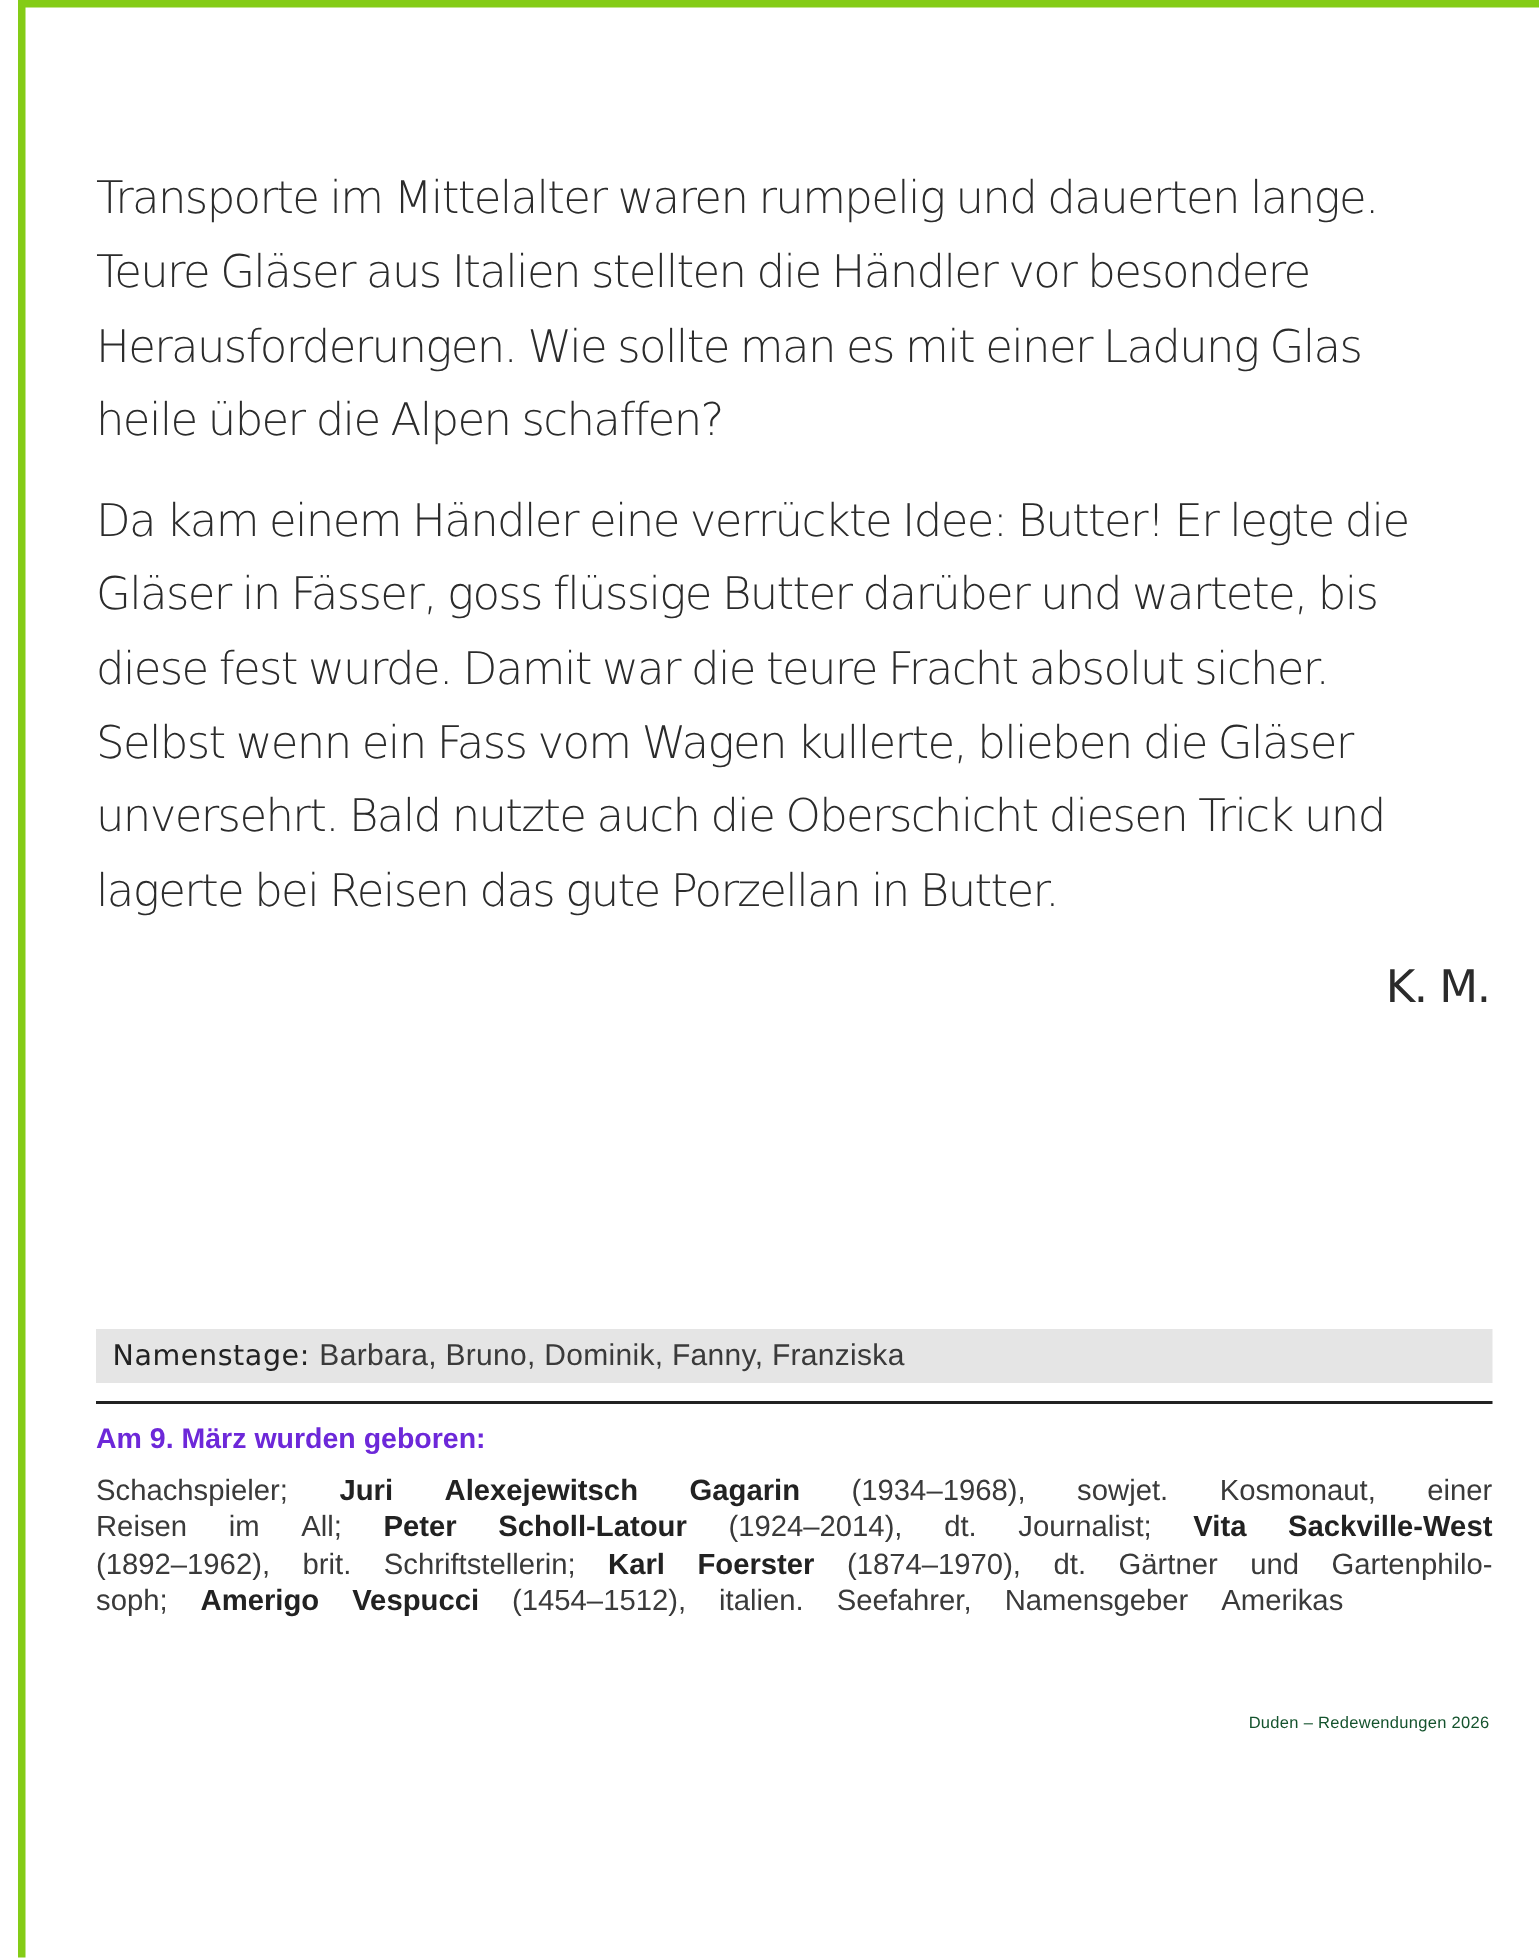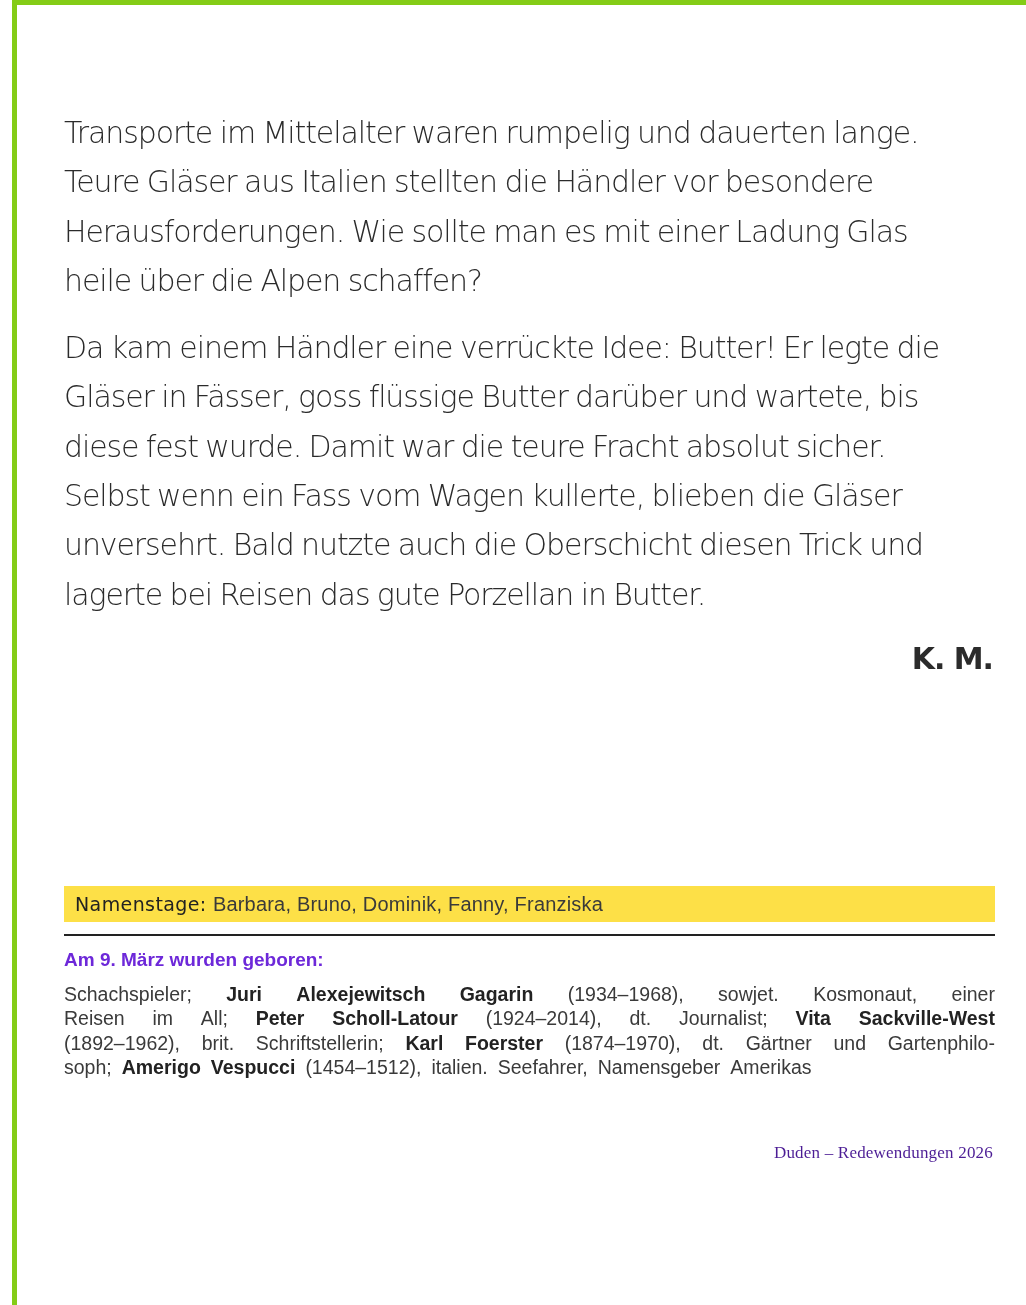--- a/index.html
+++ b/index.html
@@ -19,27 +19,27 @@
     letter-spacing: -1.1px;
     word-spacing: -1px;
     line-height: 49.3px;
   }
   .story p { margin: 0; white-space: nowrap; }
   .story p.para1 { margin-bottom: 18px; }
   .story .line { display: block; }
   .signature {
     position: absolute; right: 48px; top: 636px;
     font-family: "DejaVu Sans", sans-serif;
-    font-weight: 700;
+    font-weight: 400;
     font-size: 30px; letter-spacing: -1px;
     color: #2b2b2b;
   }
   .namedays {
     position: absolute; left: 47px; top: 881px; width: 931px; height: 36px;
-    background: #fde047;
+    background: #e5e5e5;
     font-family: "DejaVu Sans", sans-serif;
     font-size: 19px;
     color: #333333;
     line-height: 36px;
     box-sizing: border-box;
     padding-left: 11px;
     letter-spacing: 0.2px;
   }
   .namedays .label { color: #222222; letter-spacing: 0.4px; }
   .namedays .names { font-family: "Liberation Sans", sans-serif; font-size: 20px; color: #3a3a3a; letter-spacing: 0.2px; }
@@ -59,27 +59,27 @@
     font-family: "Liberation Sans", sans-serif;
     font-size: 19.5px;
     line-height: 24.3px;
     color: #3a3a3a;
     text-align: justify;
     text-align-last: left;
   }
   .born-text b { color: #222222; font-weight: bold; }
   .footer {
     position: absolute; right: 48px; top: 1138px;
-    font-family: Liberation Serif, serif;
-    font-size: 17px;
-    color: #4c1d95;
+    font-family: Liberation Sans, sans-serif;
+    font-size: 11px;
+    color: #14532d;
     letter-spacing: 0.2px;
   }
   .jline { display: flex; justify-content: space-between; white-space: nowrap; }
-  .jline.left { justify-content: flex-start; gap: 10px; }
+  .jline.left { justify-content: flex-start; gap: 22px; }
 </style>
 </head>
 <body>
 
 <div class="page">
 
   <div class="story">
     <p class="para1">
       <span class="line">Transporte im Mittelalter waren rumpelig und dauerten lange.</span>
       <span class="line">Teure Gläser aus Italien stellten die Händler vor besondere</span>

